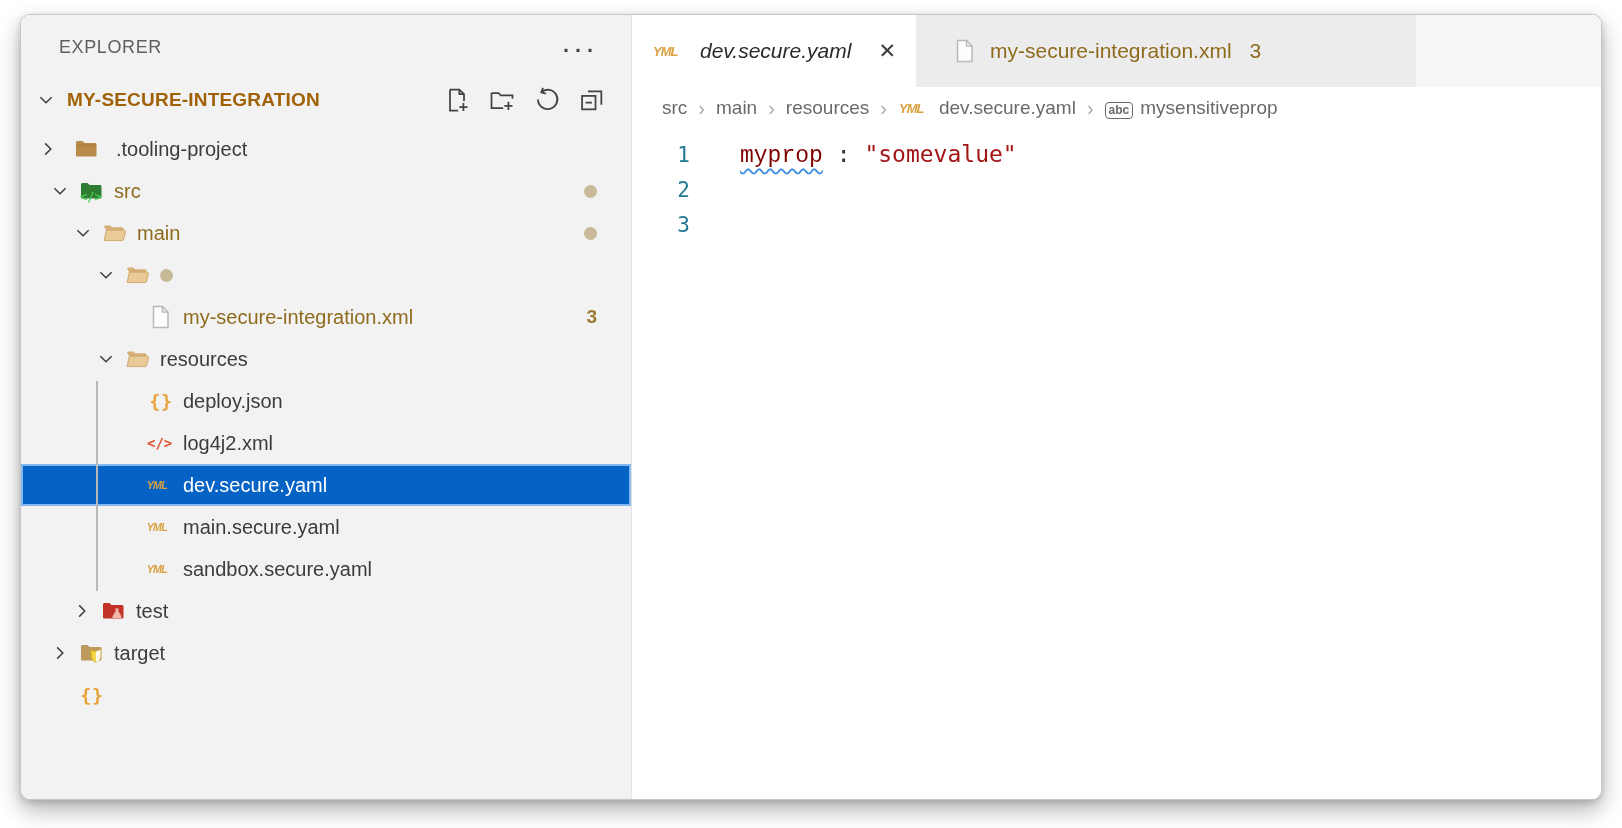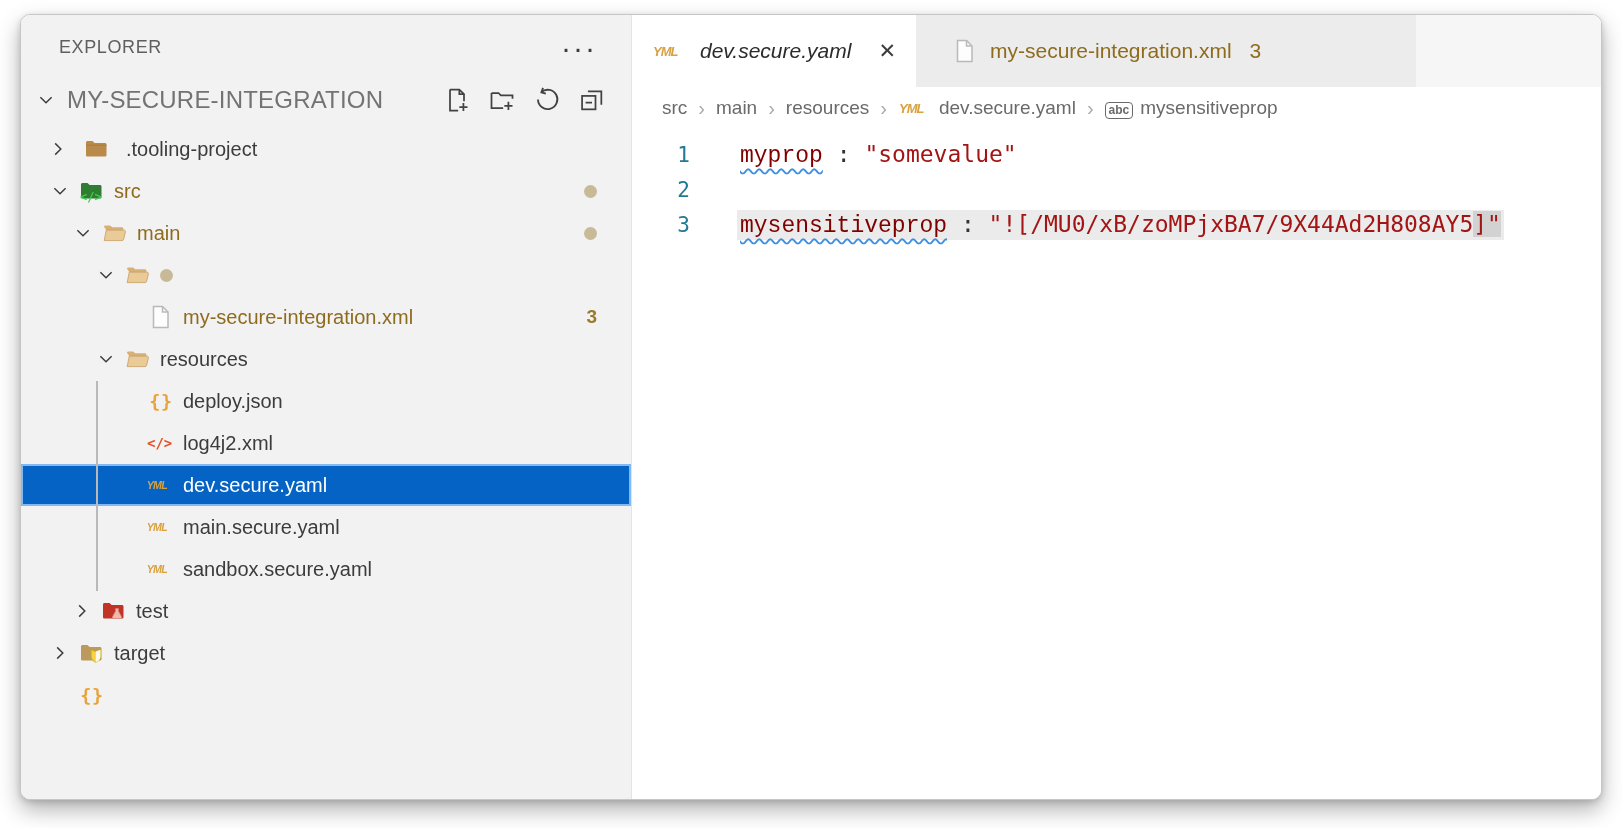--- a/index.html
+++ b/index.html
@@ -10,21 +10,21 @@
             border:1px solid #C6C6C6; border-radius:10px; overflow:hidden; display:flex;
             box-shadow:0 10px 22px rgba(0,0,0,.30), 0 2px 6px rgba(0,0,0,.15);justify-content:center; }
 
   
   .sidebar { width:610px; flex:none; background:#F2F2F2; position:relative; }
   .sb-header { display:flex; justify-content:space-between; align-items:center;
                padding:22px 34px 0 38px; color:#5F5F5F; font-size:18px; letter-spacing:.6px; }
   .ellipsis { color:#3C3C3C; font-size:30px; letter-spacing:2px; line-height:12px; cursor:pointer; }
   .section-row { display:flex; align-items:center; height:44px; margin-top:20px; padding:0 24px 0 16px; }
   .section-row .chev { width:30px; }
-  .root-name { font-weight:normal; font-size:24px; color:#737373; letter-spacing:.2px; flex:1;
+  .root-name { font-weight:bold; font-size:19px; color:#a16207; letter-spacing:.2px; flex:1;
                white-space:nowrap; }
   .actions { display:flex; gap:15px; align-items:center; }
   .action-btn { width:30px; height:30px; display:flex; align-items:center; justify-content:center;
                 cursor:pointer; }
   .tree { margin-top:6px; position:relative; }
   .tree-row { display:flex; align-items:center; height:42px; padding-right:34px;
               font-size:20px; color:#3C3C3C; cursor:pointer; position:relative; }
   .tree-row.sel { background:#0663C6; box-shadow:inset 0 0 0 2px #83B8F0; }
   .tree-row.sel .tlabel { color:#fff; }
   .chev { width:26px; flex:none; display:flex; align-items:center; }
@@ -120,21 +120,21 @@
                 <svg width="28" height="28" viewBox="0 0 24 24">
                   <path d="M8.5 4.5H20v11.5" fill="none" stroke="#424242" stroke-width="1.5"></path>
                   <rect x="3.5" y="8.5" width="11.5" height="11.5" fill="none" stroke="#424242" stroke-width="1.5"></rect>
                   <path d="M6.5 14.2h5.5" stroke="#424242" stroke-width="1.5"></path>
                 </svg>
               </span>
             </span>
           </span>
       </div>
       <div class="tree" id="tree">
-          <div class="tree-row" style="padding-left: 28px; gap: 7px;">
+          <div class="tree-row" style="padding-left: 18px; gap: 7px;">
             <span class="chev">
               <svg width="18" height="18" viewBox="0 0 16 16">
                 <path d="M5.5 3l5 5-5 5" fill="none" stroke="#3C3C3C" stroke-width="1.3"></path>
               </svg>
             </span>
             <span class="ticon">
               <svg width="26" height="24" viewBox="0 0 24 24">
                 <path d="M2 5.6C2 4.7 2.7 4 3.5 4h5l2.1 2H21c.8 0 1.5.7 1.5 1.5V18c0 .9-.7 1.6-1.5 1.6H3.5C2.7 19.6 2 18.9 2 18z" fill="#B98A4A"></path>
                 <path d="M2 8.2h20.5" stroke="#A97C3F" stroke-width="1"></path>
               </svg>
@@ -351,19 +351,18 @@
           <div class="code-line">
             <span class="gutter">1</span>
             <span class="line-content"><span class="tok key squiggle">myprop</span><span class="tok punct"> : </span><span class="tok string">"somevalue"</span></span>
           </div>
           <div class="code-line">
             <span class="gutter">2</span>
             <span class="line-content"></span>
           </div>
           <div class="code-line">
             <span class="gutter">3</span>
-            <span class="line-content hl"><span class="tok key squiggle">mysensitiveprop</span><span class="tok punct"> : </span><span class="tok string">"![/MU0/xB/zoMPjxBA7/9X44Ad2H808AY5</span><span class="tok string cursorbox">]"</span></span>
           </div>
         </div>
     </main>
 
   </div>
 </div>
 
 </body></html>

